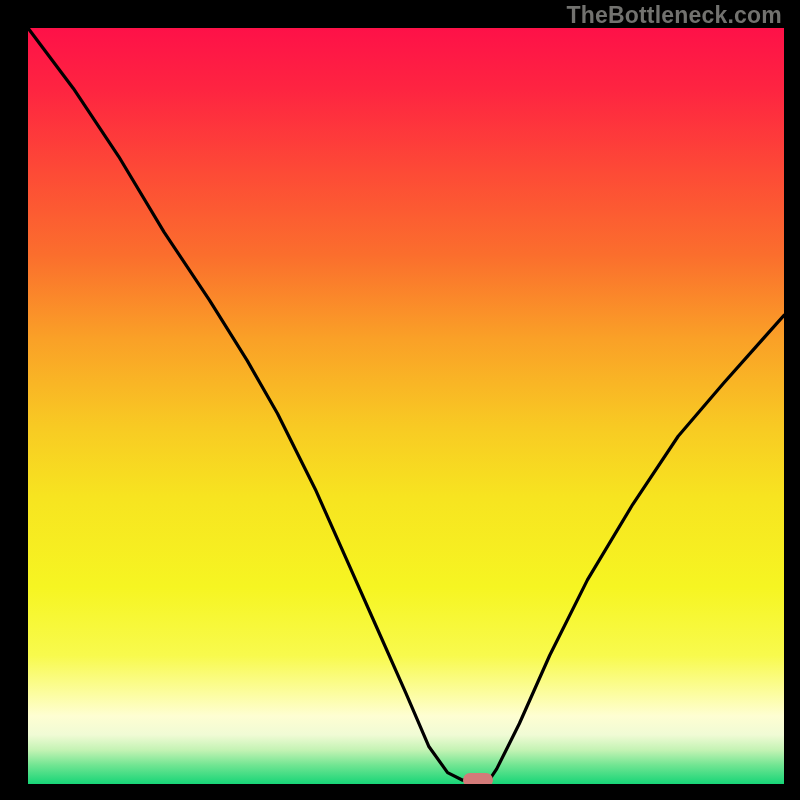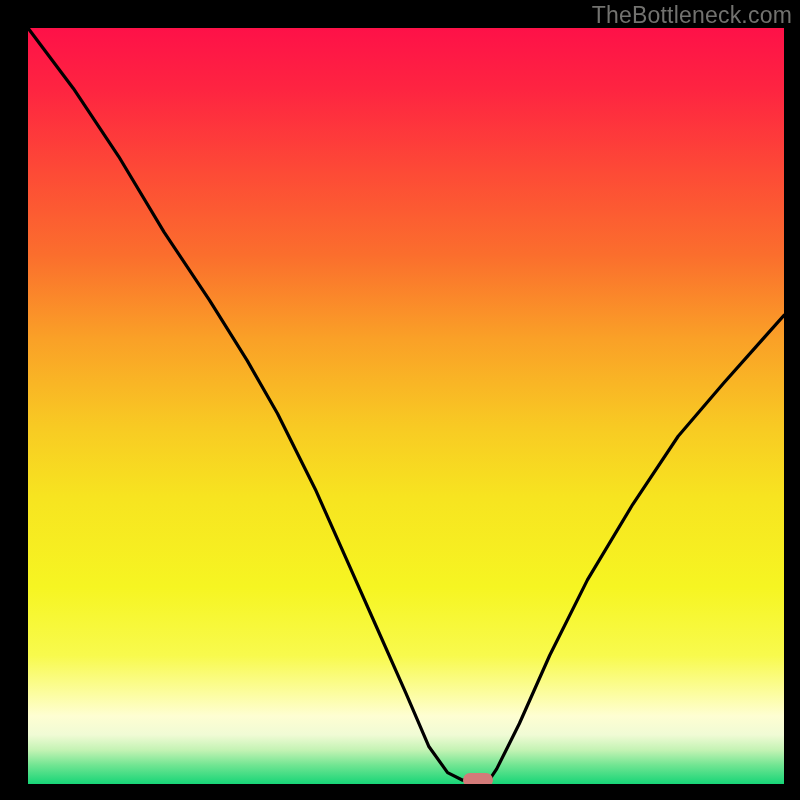--- a/index.html
+++ b/index.html
@@ -12,24 +12,24 @@
   }
   .container {
     position: relative;
     width: 800px;
     height: 800px;
     background: #000000;
   }
   .watermark {
     position: absolute;
     top: 2px;
-    right: 8px;
+    right: 18px;
     font-family: Arial, Helvetica, sans-serif;
     font-size: 23px;
-    font-weight: normal;
+    font-weight: bold;
     color: #72726f;
     letter-spacing: 0.2px;
     z-index: 10;
   }
   .plot-area {
     position: absolute;
     left: 28px;
     top: 28px;
     width: 756px;
     height: 756px;

